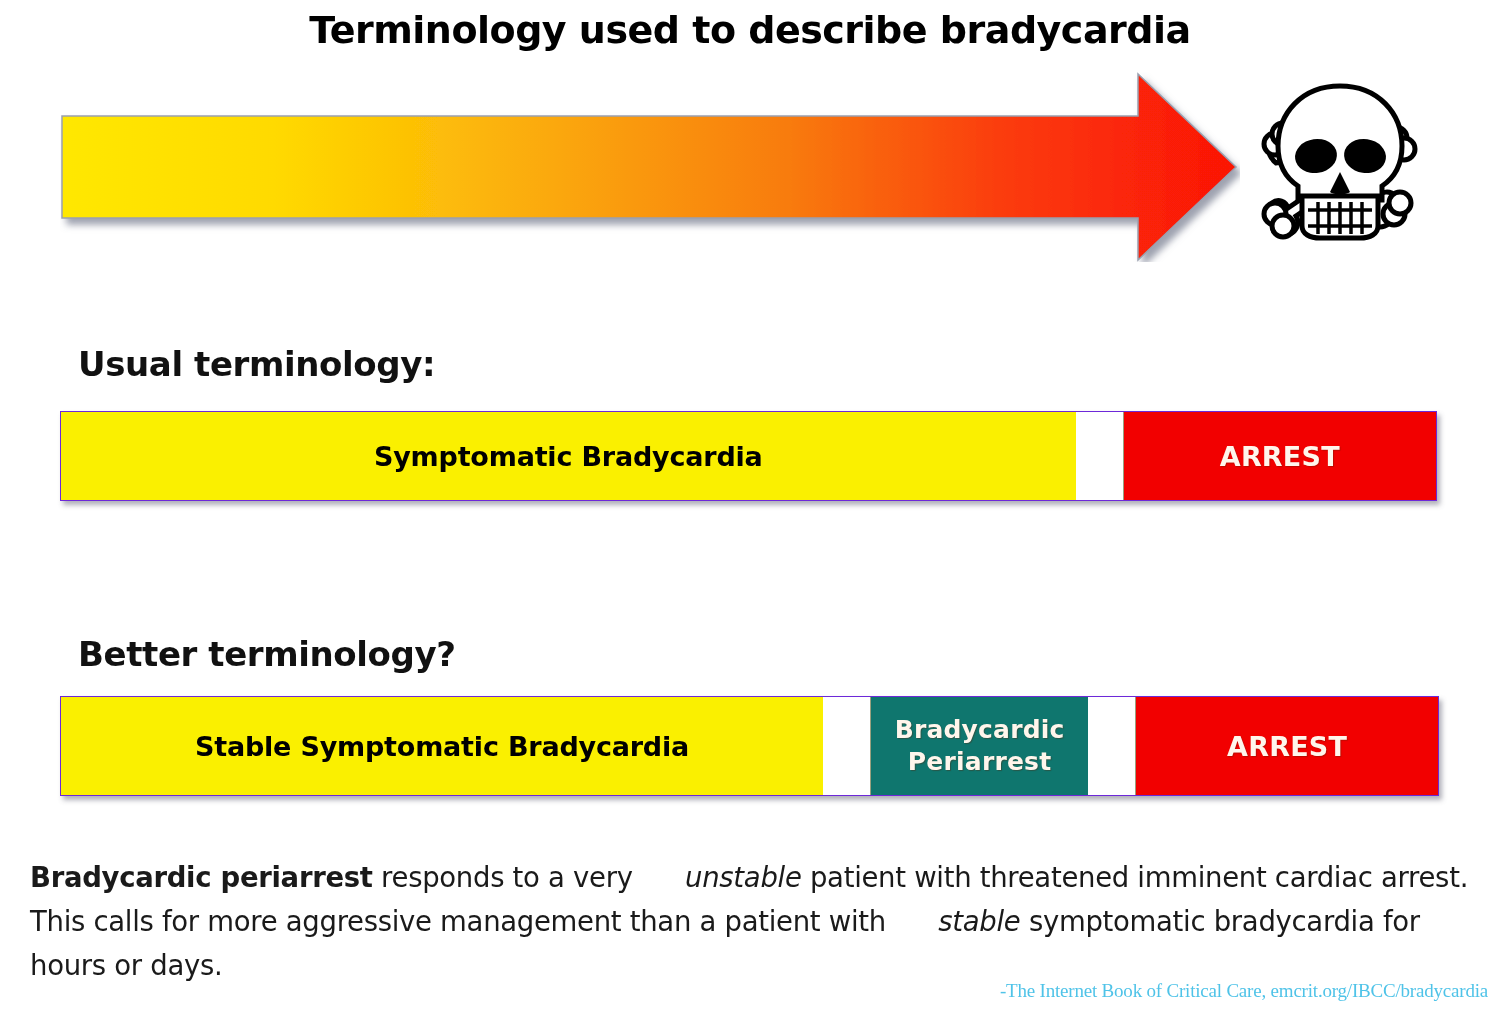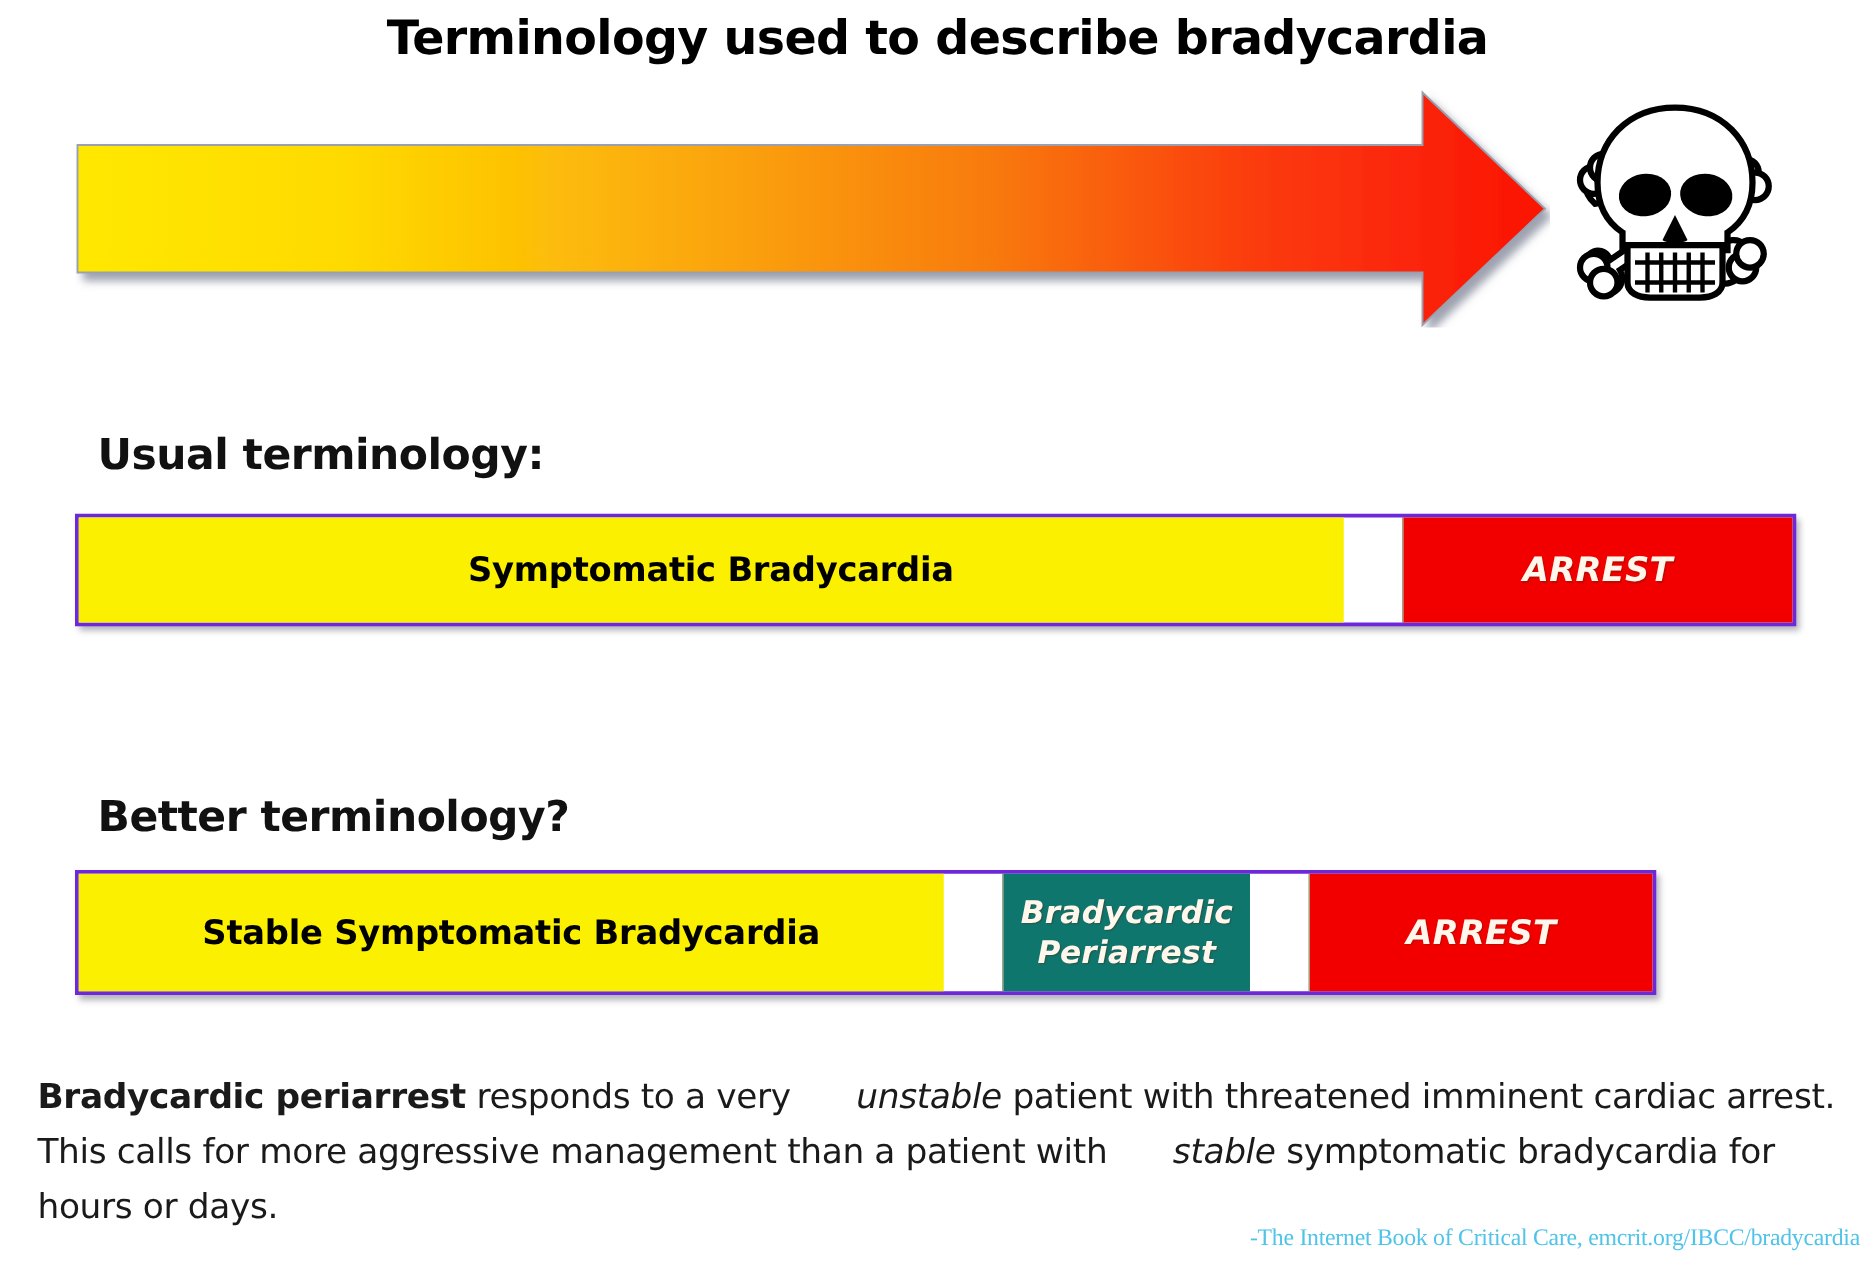--- a/index.html
+++ b/index.html
@@ -76,26 +76,26 @@
   }
   #heading-usual  { top: 344px; }
   #heading-better { top: 634px; }
 
   
   .bar {
     position: absolute;
     left: 60px;
     display: flex;
     box-sizing: border-box;
-    border: 3px solid #6d28d9;
+    border: 1px solid #6d28d9;
     box-shadow: 3px 4px 5px rgba(80, 80, 100, 0.45);
     gap: 47px;
   }
   #bar-usual  { top: 411px; width: 1377px; height: 90px; }
-  #bar-better { top: 696px; width: 1265px; height: 100px; }
+  #bar-better { top: 696px; width: 1379px; height: 100px; }
 
   .seg {
     display: flex;
     align-items: center;
     justify-content: center;
     text-align: center;
     box-sizing: border-box;
     overflow: hidden;
   }
   .seg + .seg { border-left: 1px solid #9aa07f; }
@@ -111,21 +111,20 @@
     font-family: "DejaVu Sans", sans-serif;
     letter-spacing: -0.2px;
   }
   .seg-label-light {
     font-size: 27px;
     font-weight: bold;
     color: #FFF6EC;
     font-family: "DejaVu Sans", sans-serif;
     letter-spacing: 0.2px;
     text-shadow: 1px 1px 1px rgba(90, 30, 0, 0.35);
-    font-style: italic;
   }
   .seg-label-light.two-line { line-height: 1.28; font-size: 25px; }
 
   
   .body-text {
     position: absolute;
     left: 30px;
     top: 855px;
     width: 1450px;
     font-size: 27.5px;

